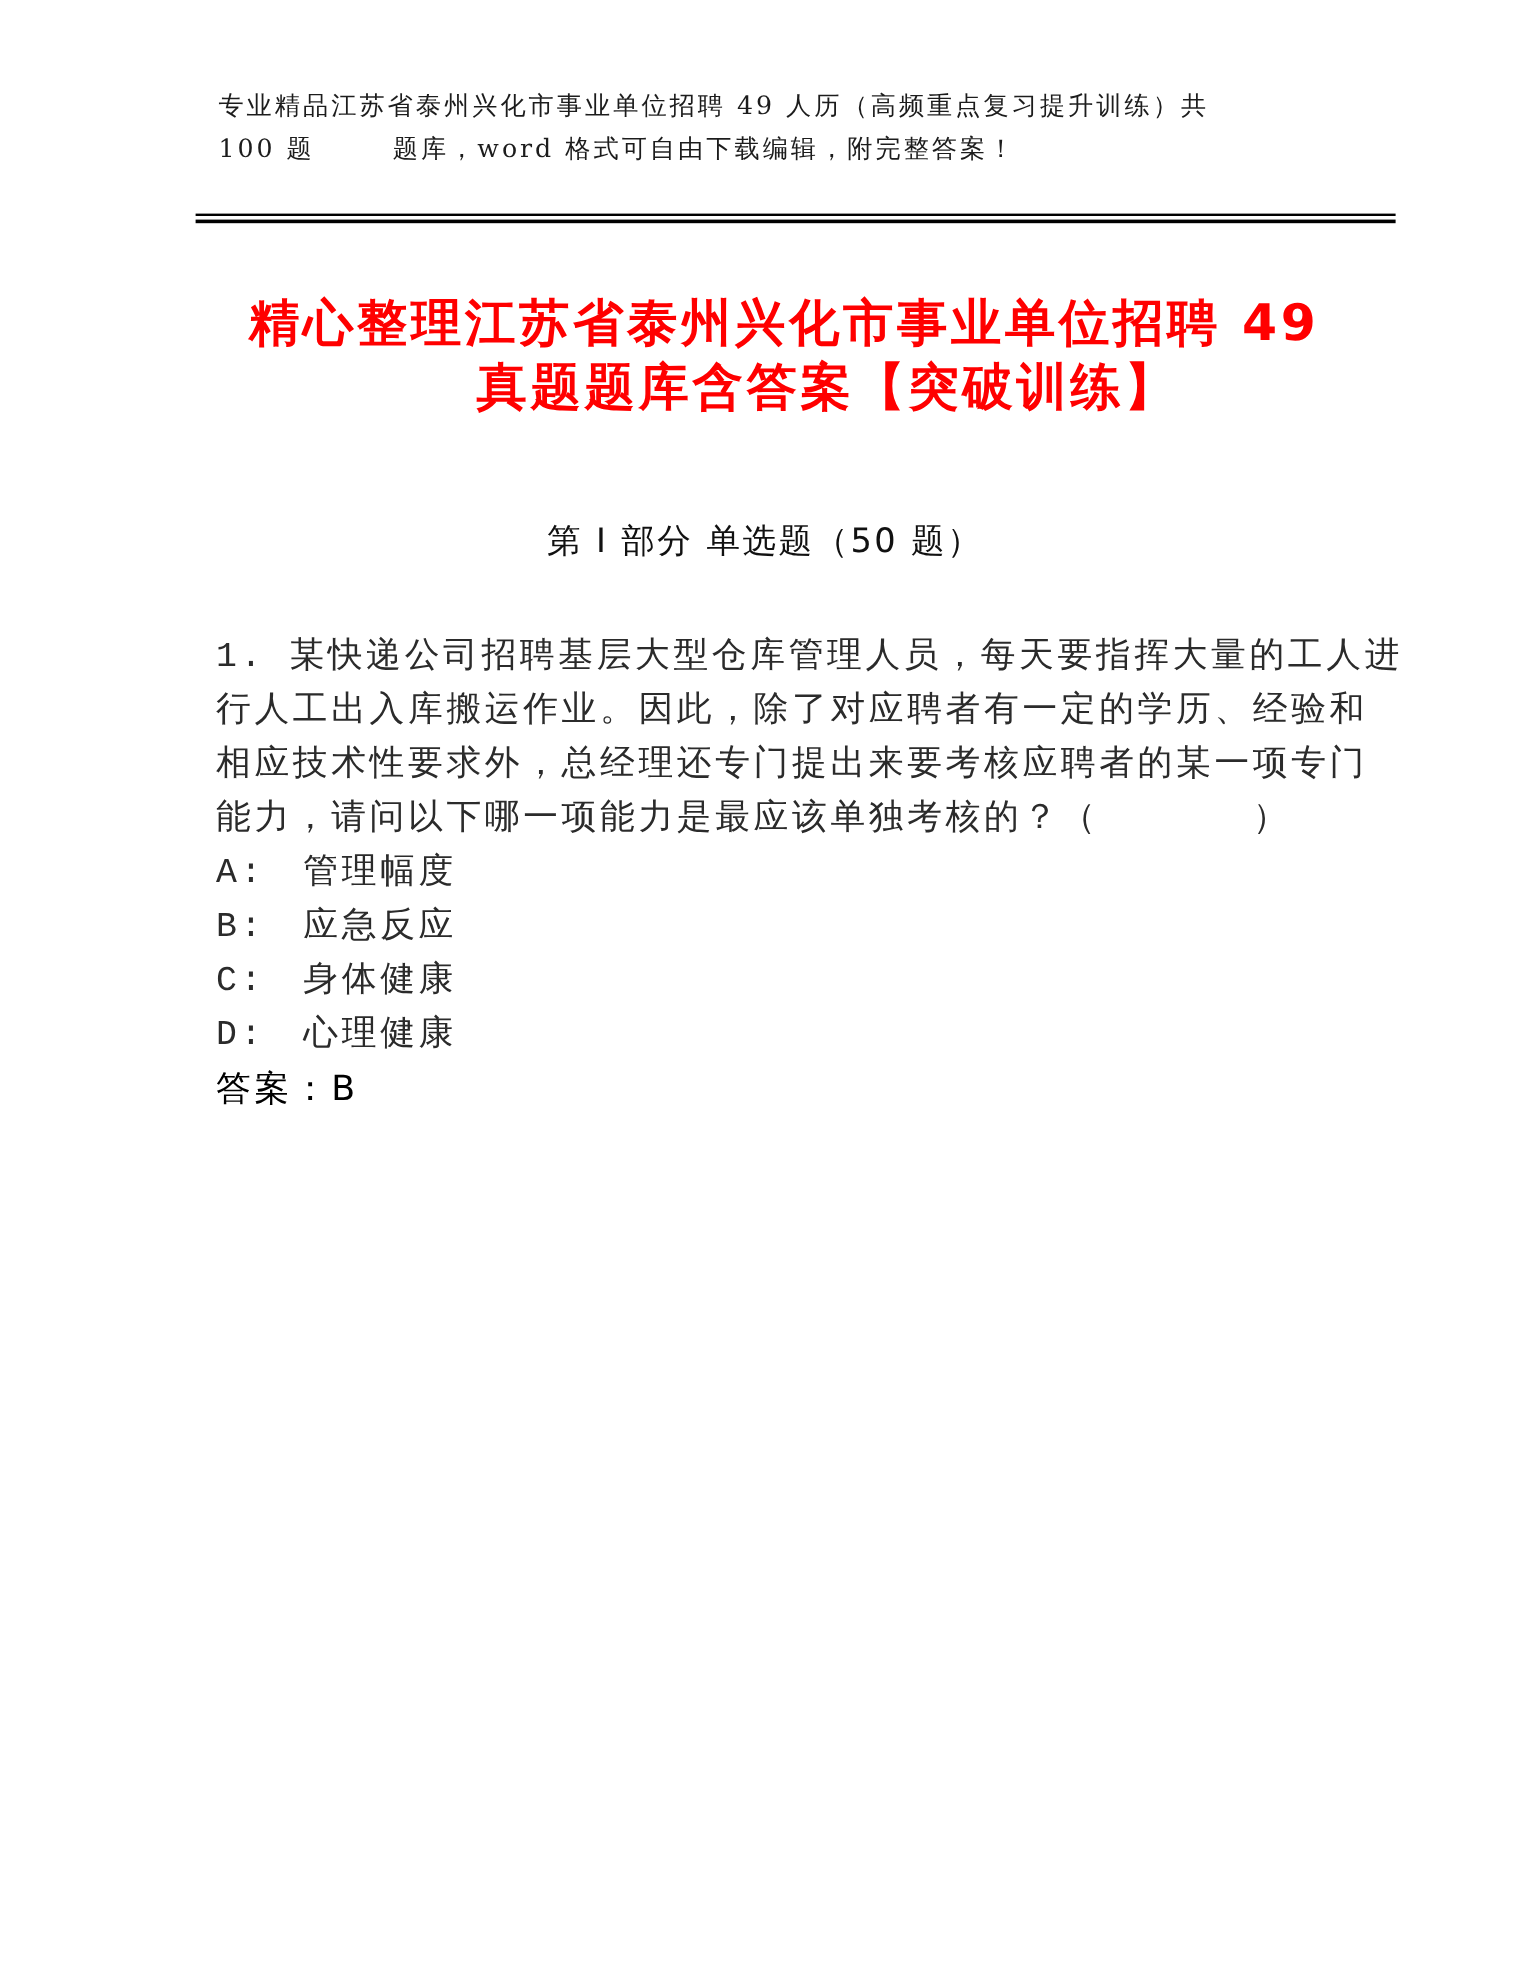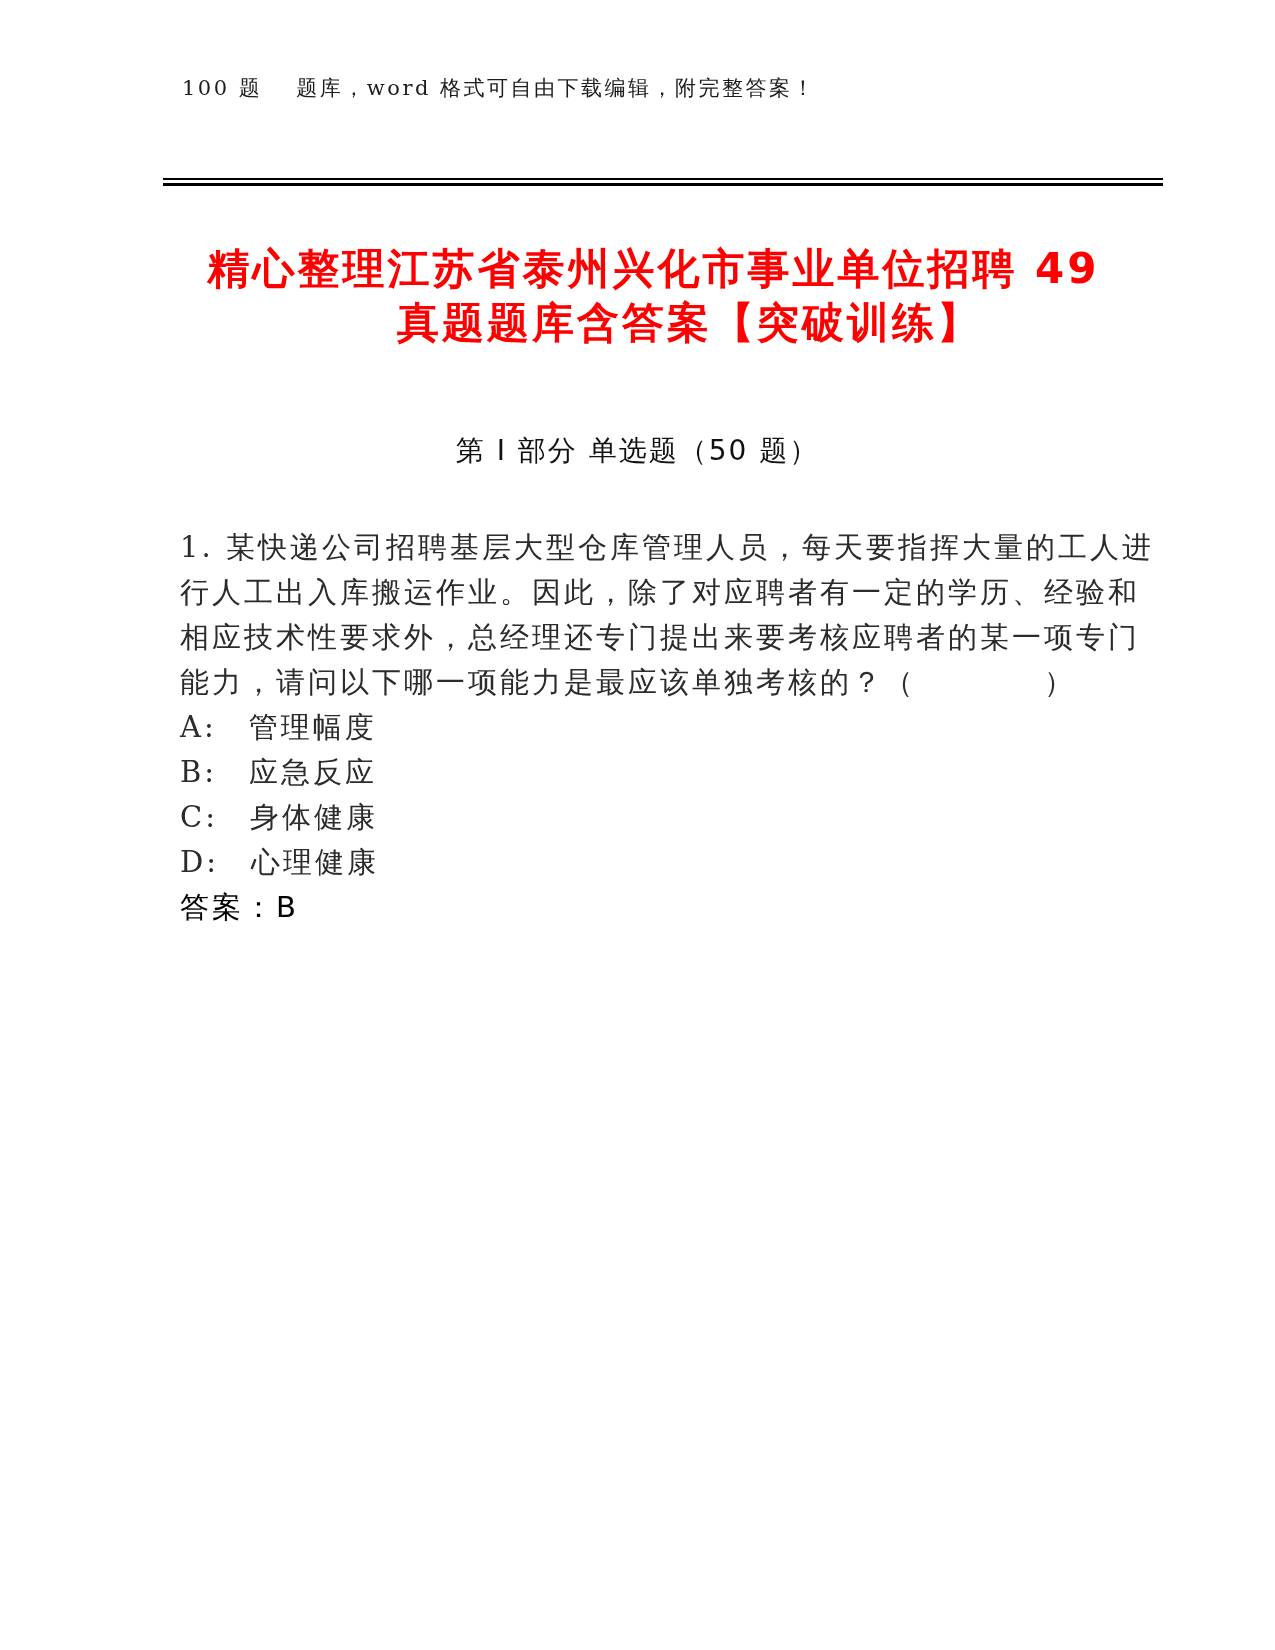--- a/index.html
+++ b/index.html
@@ -10,21 +10,21 @@
     overflow:hidden;
     font-family:"Liberation Serif", serif;
   }
   
   .hdr{
     position:absolute;left:182px;top:70px;width:960px;
     font-family:"DejaVu Serif", serif;
     font-size:21px;line-height:36px;letter-spacing:2.5px;
     color:#1c1c1c;
   }
-  .hdr .gap2{margin-left:34px;}
+  .hdr .gap2{margin-left:65px;}
   
   .divider{
     position:absolute;left:163px;top:178px;width:1000px;
     height:3px;
     border-top:2px solid #000;
     border-bottom:3px solid #000;
   }
   
   .title{
     position:absolute;left:0;top:226px;width:1275px;margin:16px;
@@ -45,37 +45,38 @@
     color:#111111;
   }
   
   .q{
     position:absolute;left:180px;width:960px;
     font-family:"DejaVu Serif", serif;
     font-size:29px;line-height:45px;letter-spacing:3px;
     color:#2b2b2b;
     font-weight:normal;
   }
-  .q .ln{white-space:pre;}
+  .q .ln{white-space:pre;font-family:Liberation Mono, monospace;}
   .q .ans{
     font-family:"DejaVu Sans", sans-serif;
     font-weight:400;
     color:#000000;
     letter-spacing:3px;
   }
   .q1{top:525px;}
   .q2{top:992px;}
   .q3{top:1352px;}
 </style>
 </head>
 <body>
 
 <div class="page">
 
   <div class="hdr">
+    <div>专业精品江苏省泰州兴化市事业单位招聘 49 人历（高频重点复习提升训练）共</div>
     <div><span>100 题</span><span class="gap2">题库，word 格式可自由下载编辑，附完整答案！</span></div>
   </div>
 
   <div class="divider"></div>
 
   <h1 class="title">
     <div>精心整理江苏省泰州兴化市事业单位招聘 49</div>
     <div class="l3">真题题库含答案【突破训练】</div>
   </h1>
 

